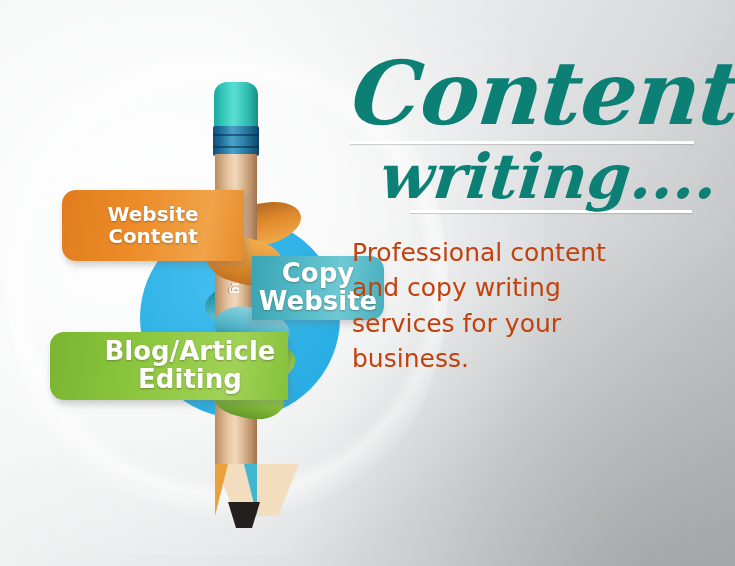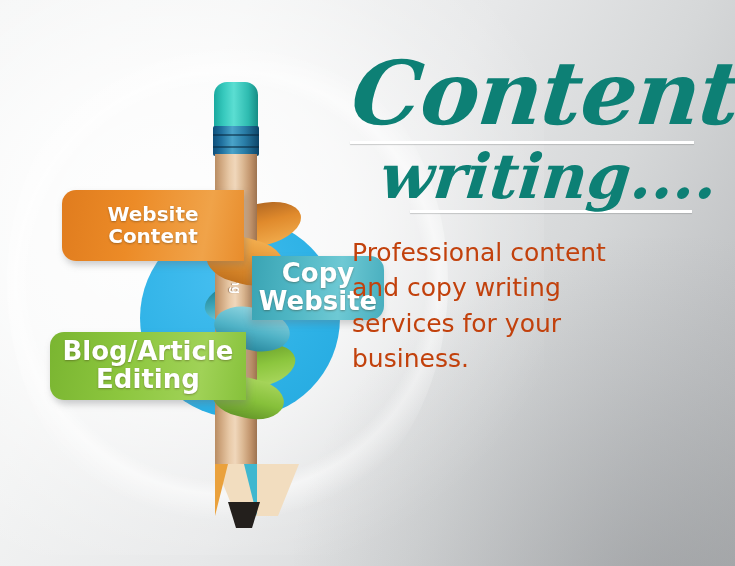--- a/index.html
+++ b/index.html
@@ -329,20 +329,21 @@
     box-shadow: -2px 4px 7px rgba(110,112,114,0.30);
   }
   .label-blog {
     left: 50px;
     top: 332px;
     width: 196px;
     height: 68px;
     font-size: 26px;
     border-radius: 14px 0 0 14px;
     background: linear-gradient(100deg, #7ab531 0%, #8cc63e 38%, #a0d257 76%, #86c13a 100%);
+    padding-left: 42px;
   }
   .label span { display: block; }
 </style>
 </head>
 <body>
 
 <div id="poster">
 
   <div class="bg-base"></div>
   <div class="bg-glow"></div>

